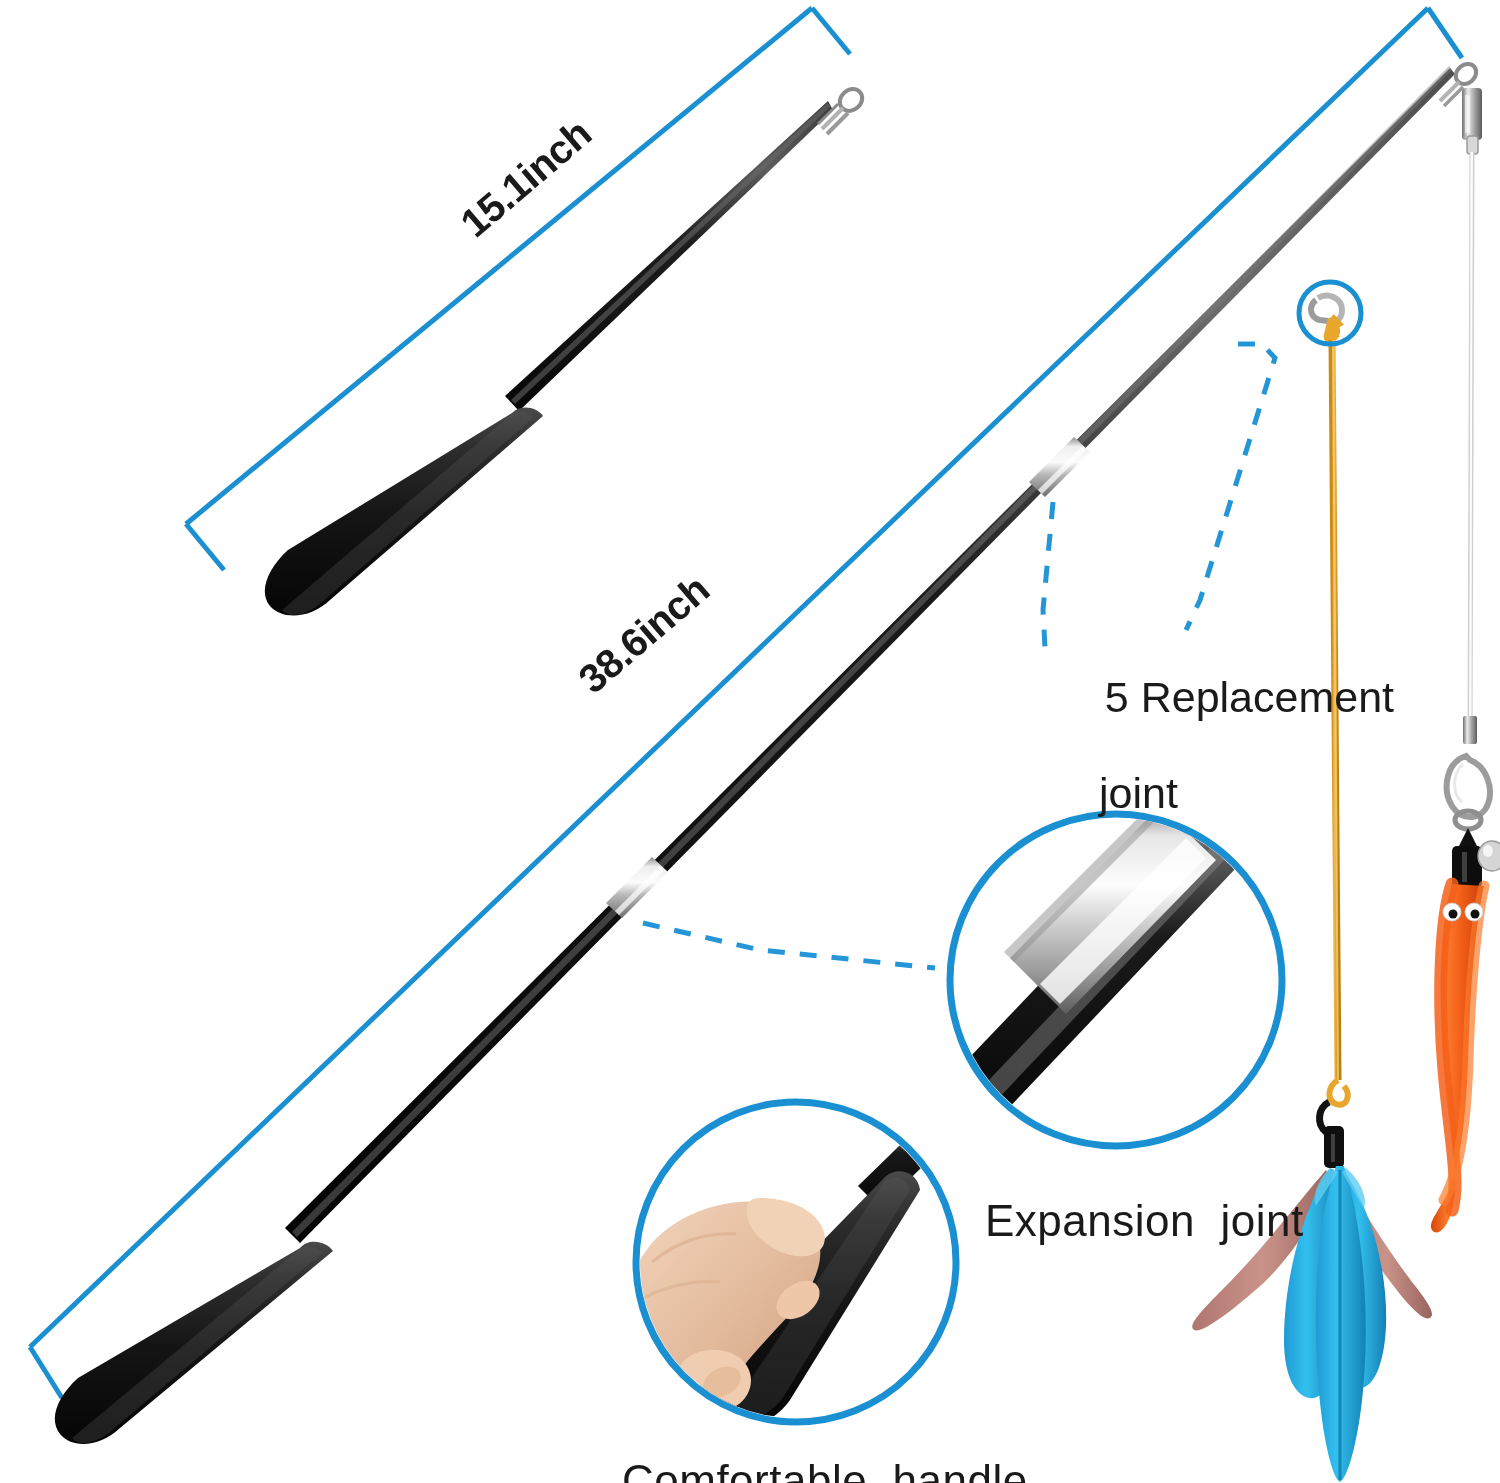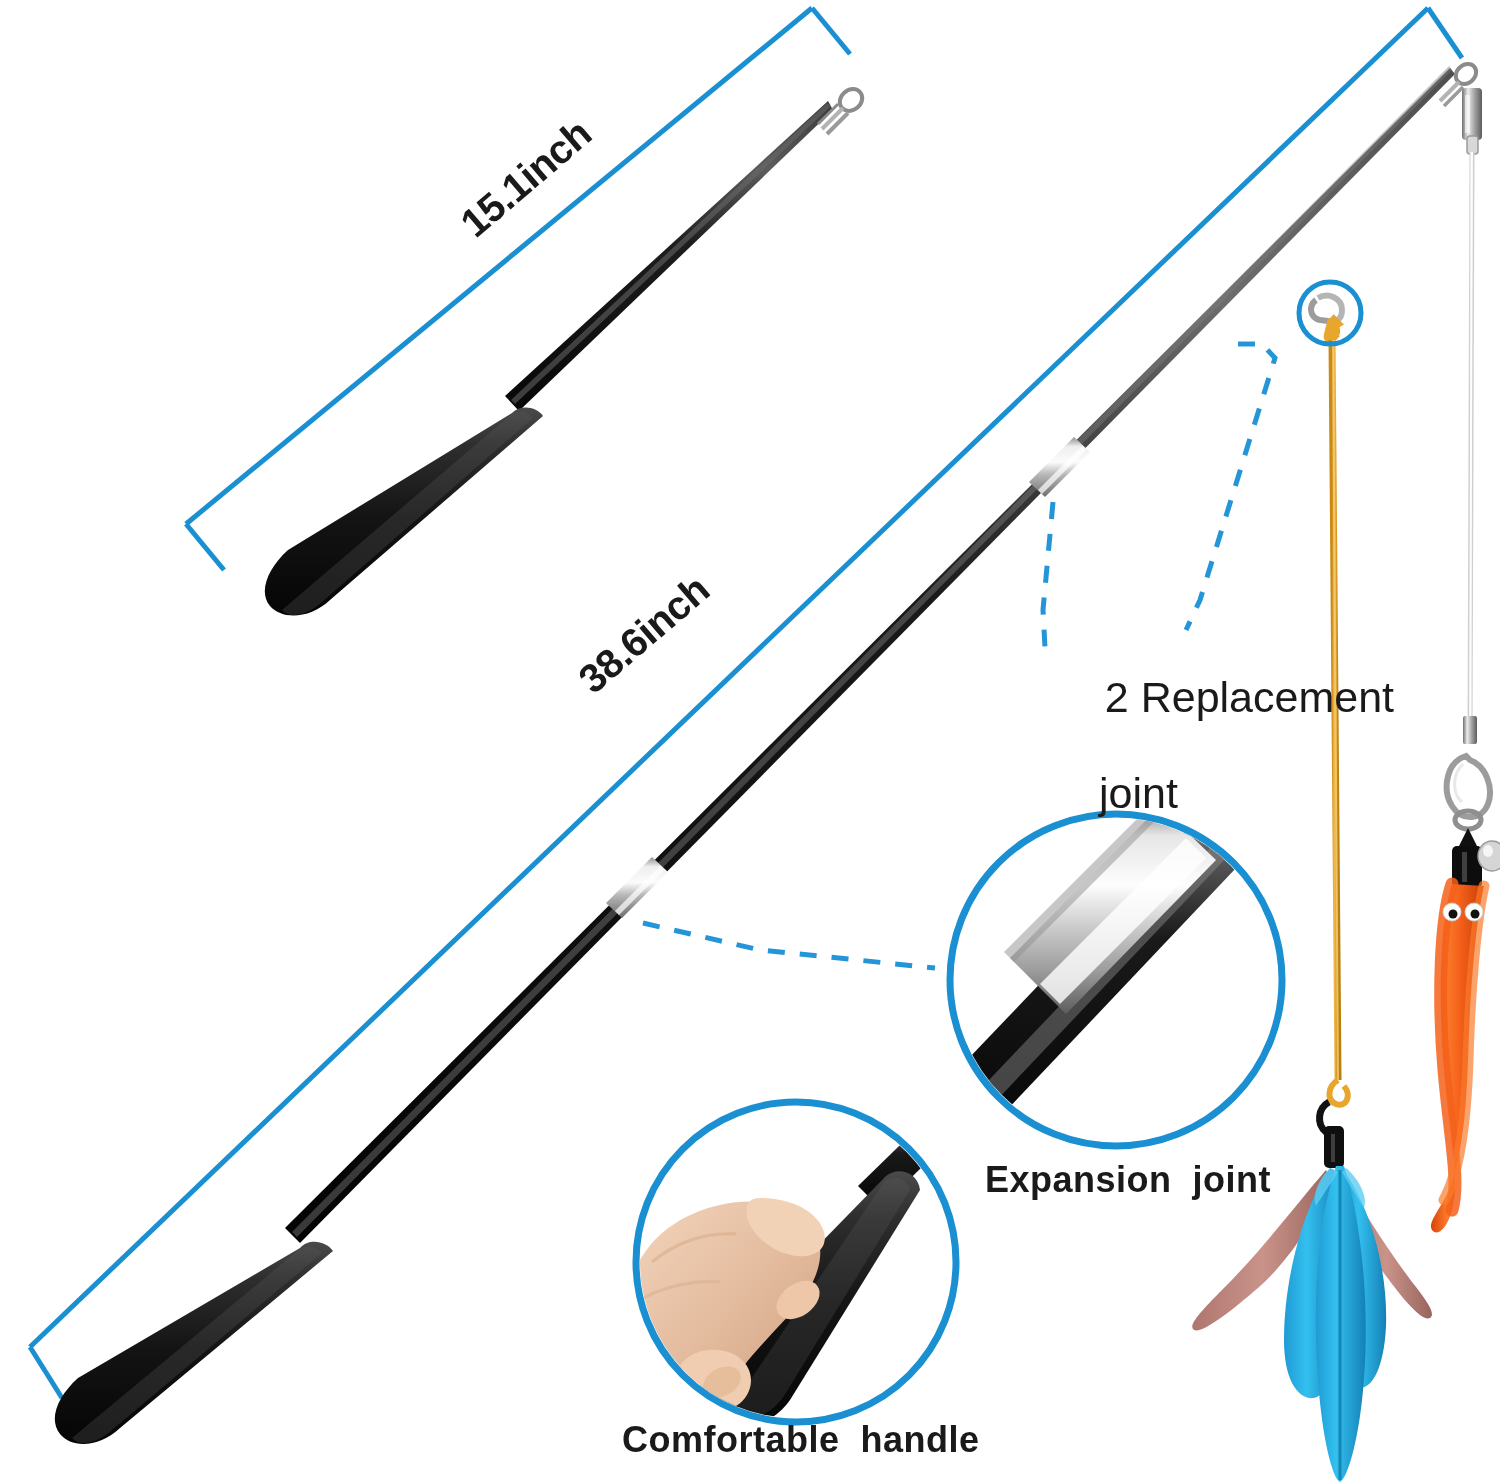--- a/index.html
+++ b/index.html
@@ -34,23 +34,24 @@
     font-size: 40px;
     font-weight: 700;
     letter-spacing: -0.5px;
   }
   .lbl-callout {
     font-size: 43px;
     font-weight: 400;
     letter-spacing: 0px;
   }
   .lbl-caption {
-    font-size: 36px;
-    font-weight: 700;
+    font-size: 44px;
+    font-weight: 400;
     letter-spacing: 0.5px;
+    margin-top: 36px;
   }
   #lbl-15 {
     left: 452px;
     top: 212px;
     transform: rotate(-40.5deg);
     transform-origin: left top;
   }
   #lbl-38 {
     left: 570px;
     top: 668px;
@@ -409,21 +410,21 @@
         <ellipse cx="798" cy="1300" rx="24" ry="16" transform="rotate(-36 798 1300)" fill="#eec7a8"></ellipse>
       </g>
     </g>
   </svg>
 
   <div class="lbl lbl-dim" id="lbl-15">15.1inch</div>
 
   <div class="lbl lbl-dim" id="lbl-38">38.6inch</div>
 
   <div class="lbl lbl-callout" id="lbl-replacement">
-    <span class="l1">2 Replacement</span>
+    <span class="l1">5 Replacement</span>
     <span class="l2">joint</span>
   </div>
 
   <div class="lbl lbl-caption" id="lbl-expansion">Expansion  joint</div>
 
   <div class="lbl lbl-caption" id="lbl-handle">Comfortable  handle</div>
 
 </div>
 
 </body></html>

